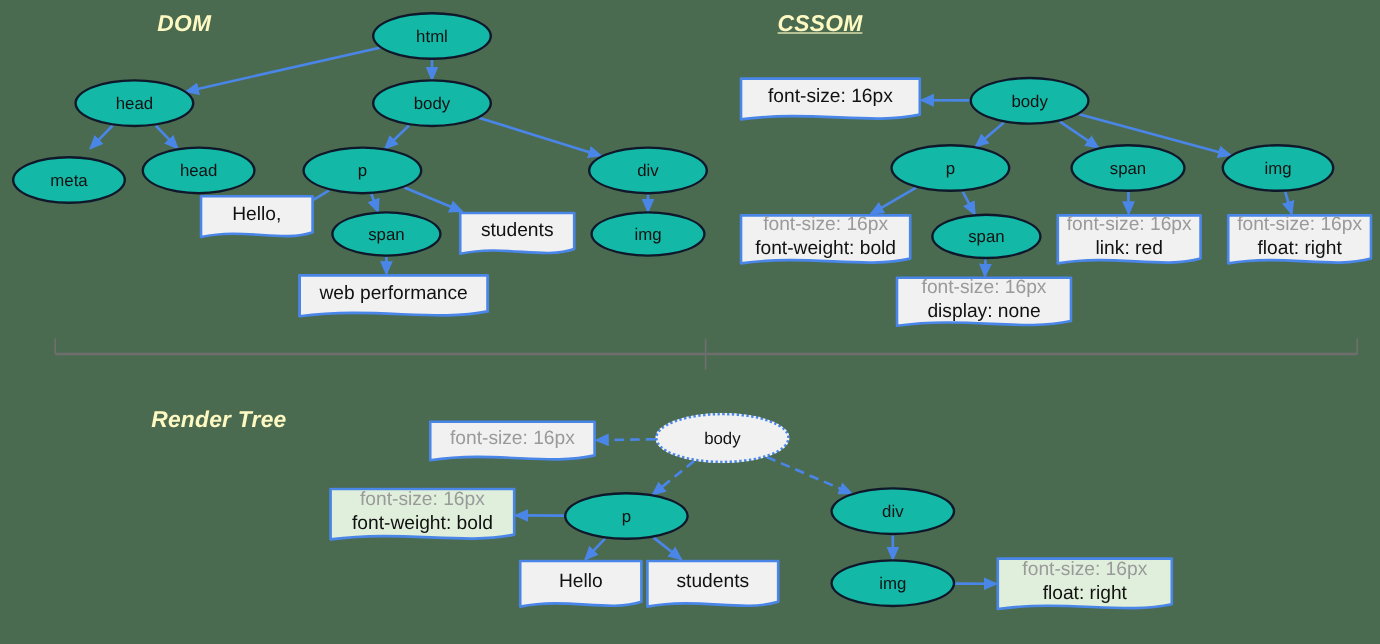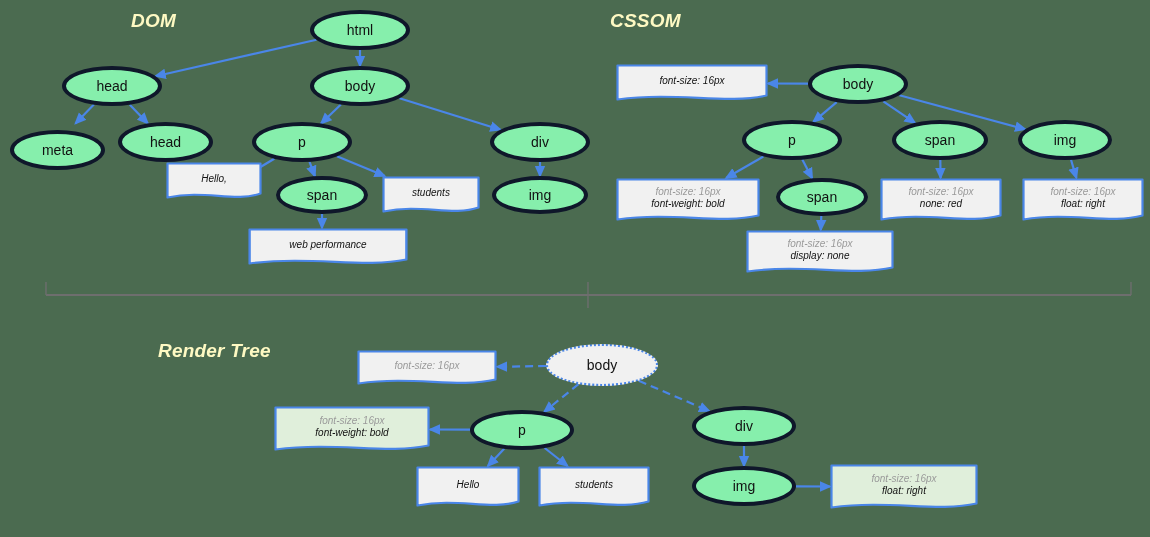--- a/index.html
+++ b/index.html
@@ -37,45 +37,44 @@
     white-space: nowrap;
   }
 
   
   .node {
     position: absolute;
     display: flex;
     align-items: center;
     justify-content: center;
     border-radius: 50%;
-    background: #86efac;
-    border: 4px solid #0f172a;
+    background: #14b8a6;
+    border: 2px solid #0f172a;
     box-sizing: border-box;
     color: #111111;
     font-size: 14px;
     white-space: nowrap;
   }
   .node.render-root {
     background: #f1f1f1;
     border: 2px dotted #4a86e8;
   }
 
   
   .box {
     position: absolute;
     box-sizing: border-box;
     color: #111111;
-    font-size: 10px;
+    font-size: 16px;
     display: flex;
     flex-direction: column;
     align-items: center;
     justify-content: center;
     white-space: nowrap;
     line-height: 1.25;
-    font-style: italic;
   }
   .box .doc-shape {
     position: absolute;
     left: 0; top: 0;
     width: 100%;
     height: 100%;
     z-index: 0;
   }
   .box .box-text {
     position: relative;
@@ -132,22 +131,22 @@
         <line x1="638.8" y1="380.8" x2="709.3" y2="411.1" stroke="#4a86e8" stroke-width="2.2" stroke-dasharray="8 5" marker-end="url(#arrow)"></line>
         <line x1="470.0" y1="429.7" x2="430.0" y2="429.5" stroke="#4a86e8" stroke-width="2.2" marker-end="url(#arrow)"></line>
         <line x1="504.2" y1="448.8" x2="487.9" y2="466.0" stroke="#4a86e8" stroke-width="2.2" marker-end="url(#arrow)"></line>
         <line x1="544.7" y1="448.0" x2="567.5" y2="466.0" stroke="#4a86e8" stroke-width="2.2" marker-end="url(#arrow)"></line>
         <line x1="744.0" y1="446.0" x2="744.0" y2="466.0" stroke="#4a86e8" stroke-width="2.2" marker-end="url(#arrow)"></line>
         <line x1="796.0" y1="486.3" x2="830.0" y2="486.5" stroke="#4a86e8" stroke-width="2.2" marker-end="url(#arrow)"></line>
       </g>
   </svg>
 
   <div class="section-title" style="left:131px; top:10px;">DOM</div>
-  <div class="section-title" style="left:610px; top:10px;">CSSOM</div>
-  <div class="section-title" style="left:126px; top:340px;margin-left:32px;">Render Tree</div>
+  <div class="section-title" style="left:648px; top:10px;text-decoration:underline;">CSSOM</div>
+  <div class="section-title" style="left:126px; top:340px;">Render Tree</div>
 
   <div id="node-layer">
       <div class="node" style="left: 310px; top: 10px; width: 100px; height: 40px;">
         <span>html</span>
       </div>
       <div class="node" style="left: 62px; top: 66px; width: 100px; height: 40px;">
         <span>head</span>
       </div>
       <div class="node" style="left: 310px; top: 66px; width: 100px; height: 40px;">
         <span>body</span>
@@ -219,21 +218,21 @@
       </div>
       <div class="node" style="left: 776px; top: 178px; width: 92px; height: 38px;">
         <span>span</span>
       </div>
       <div class="box" style="left: 880px; top: 178px; width: 122px; height: 44px;">
         <svg class="doc-shape" viewBox="0 0 122 44" preserveAspectRatio="none">
           <path d="M 1.5 1.5 L 120.5 1.5 L 120.5 37.5 C 87.84 46.5, 48.800000000000004 33.5, 1.5 41.5 Z" fill="#f1f1f1" stroke="#4a86e8" stroke-width="2.2" stroke-linejoin="round"></path>
         </svg>
         <div class="box-text">
           <div class="muted">font-size: 16px</div>
-          <div class="strong">none: red</div>
+          <div class="strong">link: red</div>
         </div>
       </div>
       <div class="box" style="left: 1022px; top: 178px; width: 122px; height: 44px;">
         <svg class="doc-shape" viewBox="0 0 122 44" preserveAspectRatio="none">
           <path d="M 1.5 1.5 L 120.5 1.5 L 120.5 37.5 C 87.84 46.5, 48.800000000000004 33.5, 1.5 41.5 Z" fill="#f1f1f1" stroke="#4a86e8" stroke-width="2.2" stroke-linejoin="round"></path>
         </svg>
         <div class="box-text">
           <div class="muted">font-size: 16px</div>
           <div class="strong">float: right</div>
         </div>
@@ -266,21 +265,21 @@
       </div>
       <div class="box" style="left: 274px; top: 406px; width: 156px; height: 46px;">
         <svg class="doc-shape" viewBox="0 0 156 46" preserveAspectRatio="none">
           <path d="M 1.5 1.5 L 154.5 1.5 L 154.5 39.5 C 112.32 48.5, 62.400000000000006 35.5, 1.5 43.5 Z" fill="#e0efdb" stroke="#4a86e8" stroke-width="2.2" stroke-linejoin="round"></path>
         </svg>
         <div class="box-text">
           <div class="muted">font-size: 16px</div>
           <div class="strong">font-weight: bold</div>
         </div>
       </div>
-      <div class="box" style="left: 416px; top: 466px; width: 104px; height: 42px;">
+      <div class="box" style="left: 432px; top: 466px; width: 104px; height: 42px;">
         <svg class="doc-shape" viewBox="0 0 104 42" preserveAspectRatio="none">
           <path d="M 1.5 1.5 L 102.5 1.5 L 102.5 35.5 C 74.88 44.5, 41.6 31.5, 1.5 39.5 Z" fill="#f1f1f1" stroke="#4a86e8" stroke-width="2.2" stroke-linejoin="round"></path>
         </svg>
         <div class="box-text">Hello</div>
       </div>
       <div class="box" style="left: 538px; top: 466px; width: 112px; height: 42px;">
         <svg class="doc-shape" viewBox="0 0 112 42" preserveAspectRatio="none">
           <path d="M 1.5 1.5 L 110.5 1.5 L 110.5 35.5 C 80.64 44.5, 44.800000000000004 31.5, 1.5 39.5 Z" fill="#f1f1f1" stroke="#4a86e8" stroke-width="2.2" stroke-linejoin="round"></path>
         </svg>
         <div class="box-text">students</div>

